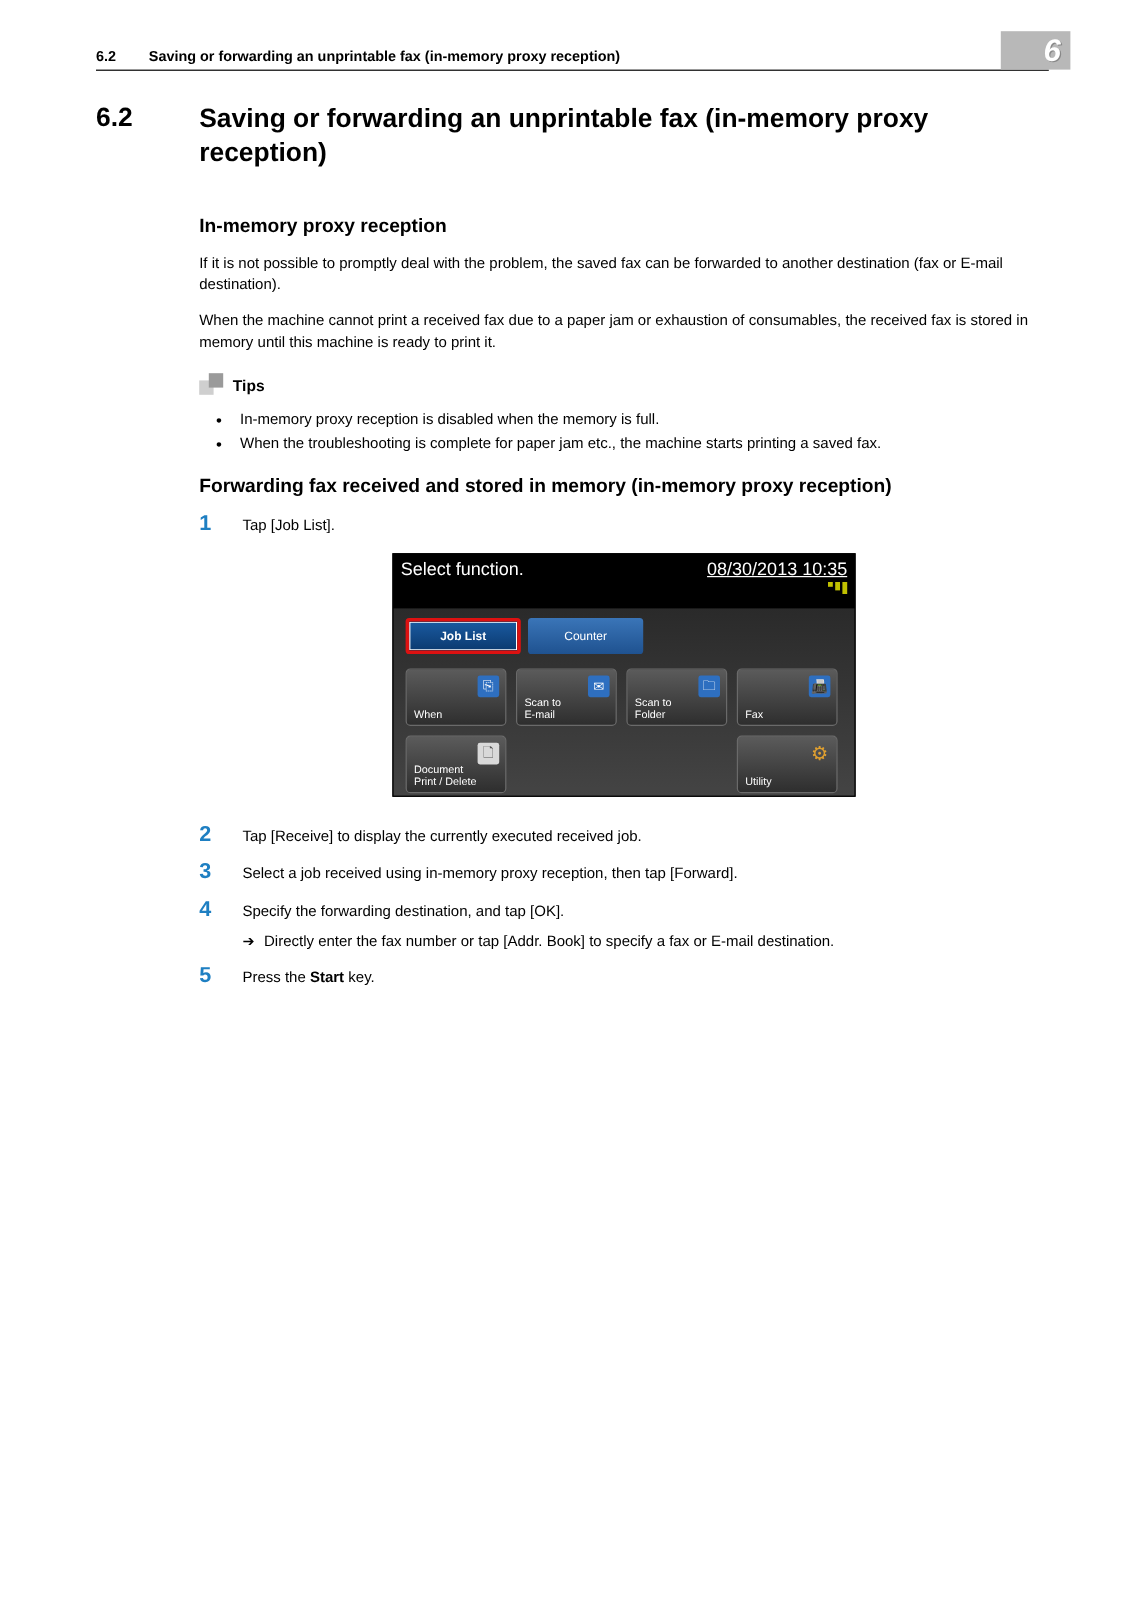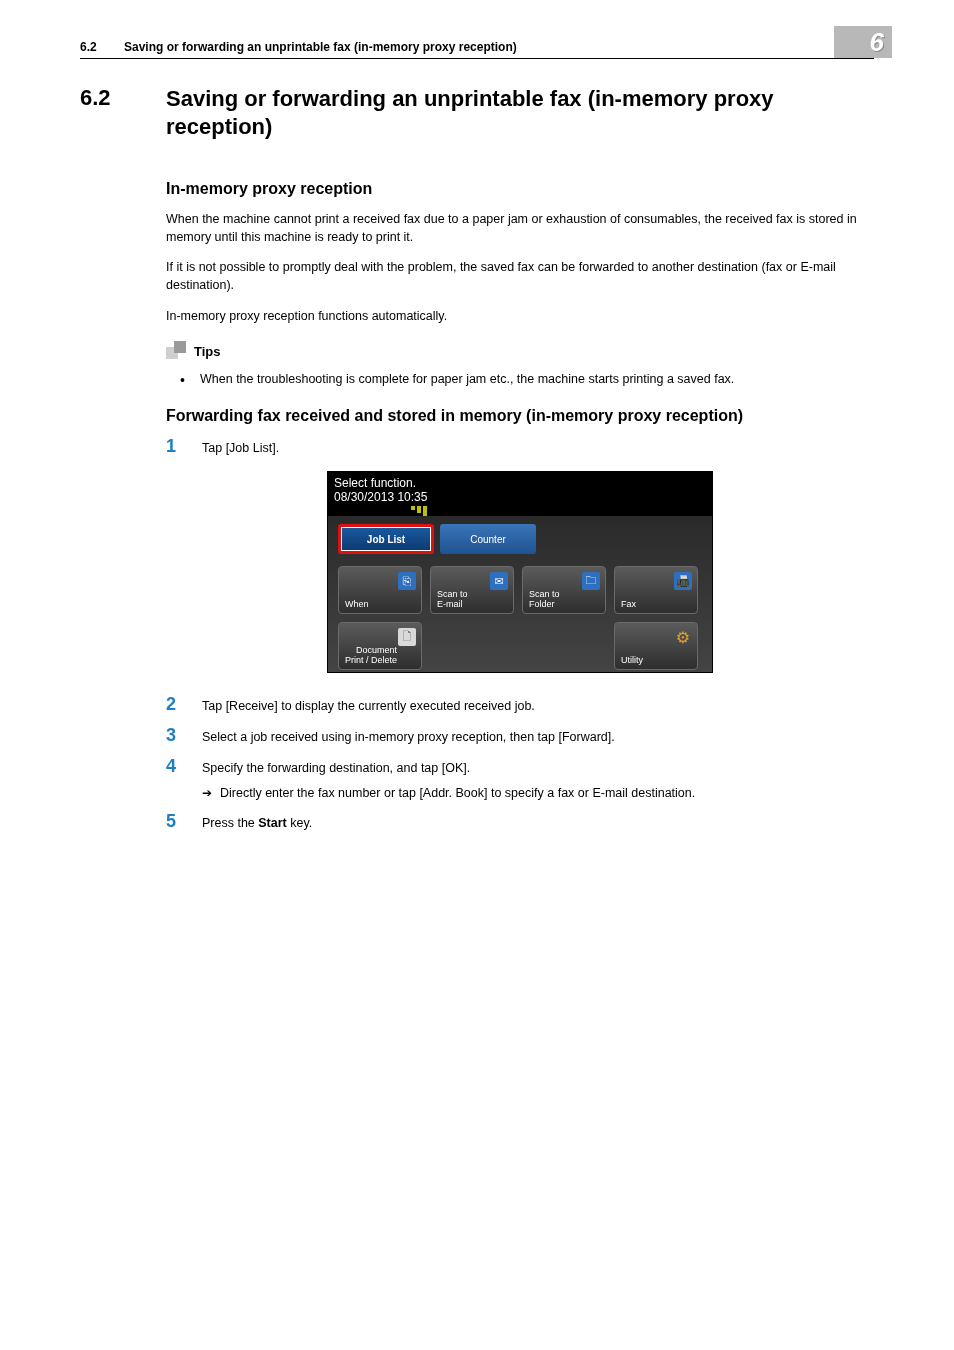--- a/index.html
+++ b/index.html
@@ -24,22 +24,22 @@
     .bullets { list-style: none; padding: 0; margin: 0 0 18px 0; }
     .bullets li { font-size: 12.5px; line-height: 1.6; padding-left: 34px; position: relative; }
     .bullets li::before { content: "•"; position: absolute; left: 14px; top: 0; font-size: 14px; }
     .step-row { display: flex; margin-bottom: 10px; }
     .step-num { font-size: 18px; font-weight: bold; color: #1e7fc2; width: 36px; flex-shrink: 0; line-height: 1.1; }
     .step-body { flex: 1; font-size: 12.5px; line-height: 1.5; padding-top: 2px; }
     .step-body .sub { padding-left: 18px; position: relative; margin-top: 6px; }
     .step-body .sub::before { content: "➔"; position: absolute; left: 0; top: 0; font-size: 12px; }
     .screenshot { margin: 14px auto 22px auto; width: 386px; }
     .scr-outer { border: 1px solid #000; background: #000; }
-    .scr-top { background: #000; color: #fff; display: flex; justify-content: space-between; align-items: flex-start; padding: 4px 6px 0 6px; font-size: 12px; flex-direction: column; }
-    .scr-status { display: flex; flex-direction: column; align-items: flex-end; }
+    .scr-top { background: #000; color: #fff; display: flex; justify-content: space-between; align-items: flex-start; padding: 4px 6px 12px 6px; font-size: 15px; }
+    .scr-status { display: flex; flex-direction: column; align-items: flex-end; text-decoration: underline; }
     .stat-bars { display: flex; gap: 2px; margin-top: 2px; }
     .stat-bars span { width: 4px; background: #c0c000; display: block; }
     .stat-bars span:nth-child(1){ height:4px; } .stat-bars span:nth-child(2){ height:7px; } .stat-bars span:nth-child(3){ height:10px; }
     .scr-body { background: linear-gradient(#2a2a2a, #444); padding: 8px 10px 2px 10px; }
     .tab-row { display: flex; gap: 6px; margin-bottom: 12px; }
     .tab { width: 96px; height: 30px; border-radius: 3px; display: flex; align-items: center; justify-content: center; font-size: 10px; color: #fff; }
     .tab.joblist { background: linear-gradient(#1a5aa0, #0b3a70); border: 3px solid #d11; box-shadow: 0 0 0 1px #fff inset; font-weight: bold; }
     .tab.counter { background: linear-gradient(#3a75b8, #1f5290); text-align: center; }
     .fn-grid { display: grid; grid-template-columns: repeat(4, 84px); gap: 8px; }
     .fn-btn { height: 48px; border-radius: 4px; background: linear-gradient(#5b5b5b, #2e2e2e); border: 1px solid #6a6a6a; position: relative; color: #fff; font-size: 9px; padding: 4px 6px; display: flex; align-items: flex-end; }
@@ -61,32 +61,32 @@
     <div class="runhead-title">Saving or forwarding an unprintable fax (in-memory proxy reception)</div>
   </div>
 
   <div class="h1-row">
     <div class="h1-num">6.2</div>
     <div class="h1-title">Saving or forwarding an unprintable fax (in-memory proxy reception)</div>
   </div>
 
   <div class="content">
     <div class="h2">In-memory proxy reception</div>
+    <p class="para">If it is not possible to promptly deal with the problem, the saved fax can be forwarded to another destination (fax or E-mail destination).</p>
     <p class="para">When the machine cannot print a received fax due to a paper jam or exhaustion of consumables, the received fax is stored in memory until this machine is ready to print it.</p>
-    <p class="para">If it is not possible to promptly deal with the problem, the saved fax can be forwarded to another destination (fax or E-mail destination).</p>
-    <p class="para">In-memory proxy reception functions automatically.</p>
 
     <div class="tips-row">
       <div class="tips-icon">
           <div class="sq1"></div>
           <div class="sq2"></div>
         </div>
       <div class="tips-label">Tips</div>
     </div>
     <ul class="bullets">
+      <li>In-memory proxy reception is disabled when the memory is full.</li>
       <li>When the troubleshooting is complete for paper jam etc., the machine starts printing a saved fax.</li>
     </ul>
 
     <div class="h2">Forwarding fax received and stored in memory (in-memory proxy reception)</div>
 
     <div class="step-row">
       <div class="step-num">1</div>
       <div class="step-body">Tap [Job List].</div>
     </div>
 
@@ -126,21 +126,21 @@
                 <div class="ico folder-i">🗀</div>
                 <span style="white-space:pre-line;">Scan to
 Folder</span>
               </div>
             <div class="fn-btn">
                 <div class="ico fax-i">📠</div>
                 <span>Fax</span>
               </div>
             <div class="fn-btn">
                 <div class="ico doc-i">🗋</div>
-                <span style="white-space:pre-line;text-align:right;">Document
+                <span style="white-space:pre-line;">Document
 Print / Delete</span>
               </div>
             <div></div>
               <div></div>
             <div class="fn-btn">
                 <div class="ico gear-i">⚙</div>
                 <span>Utility</span>
               </div>
           </div>
         </div>

